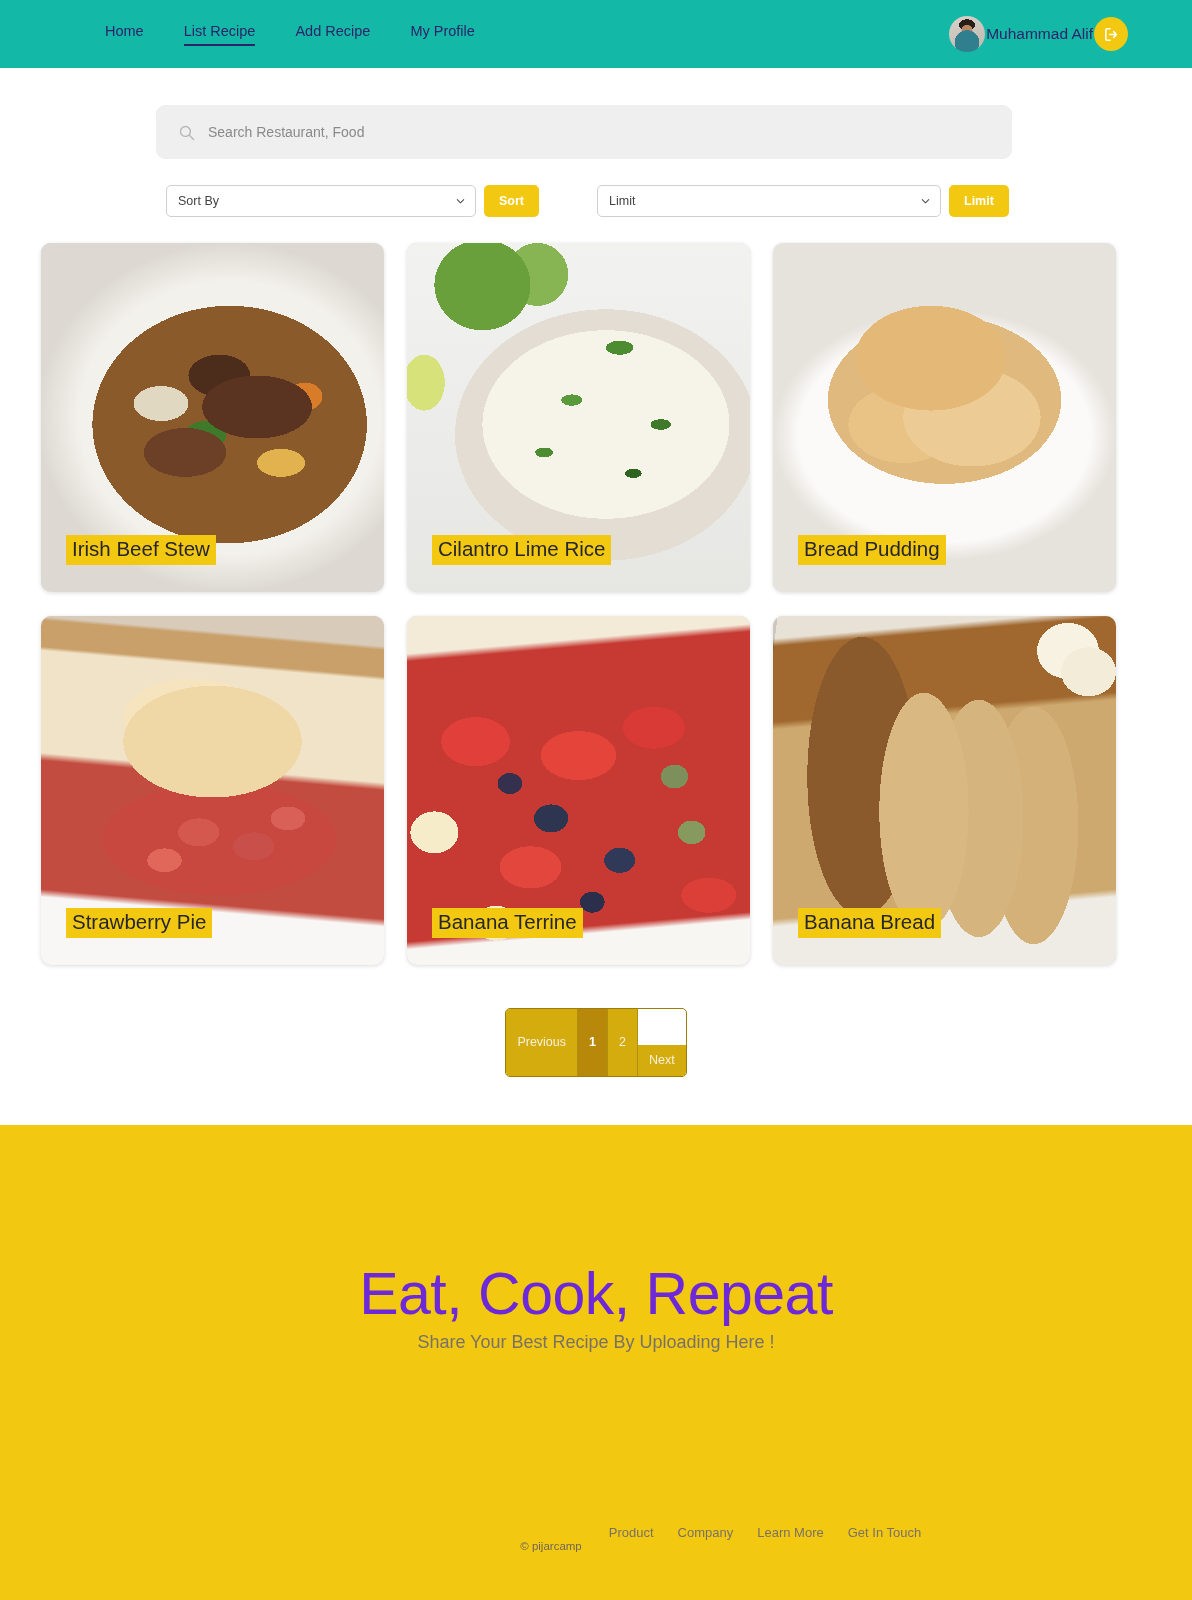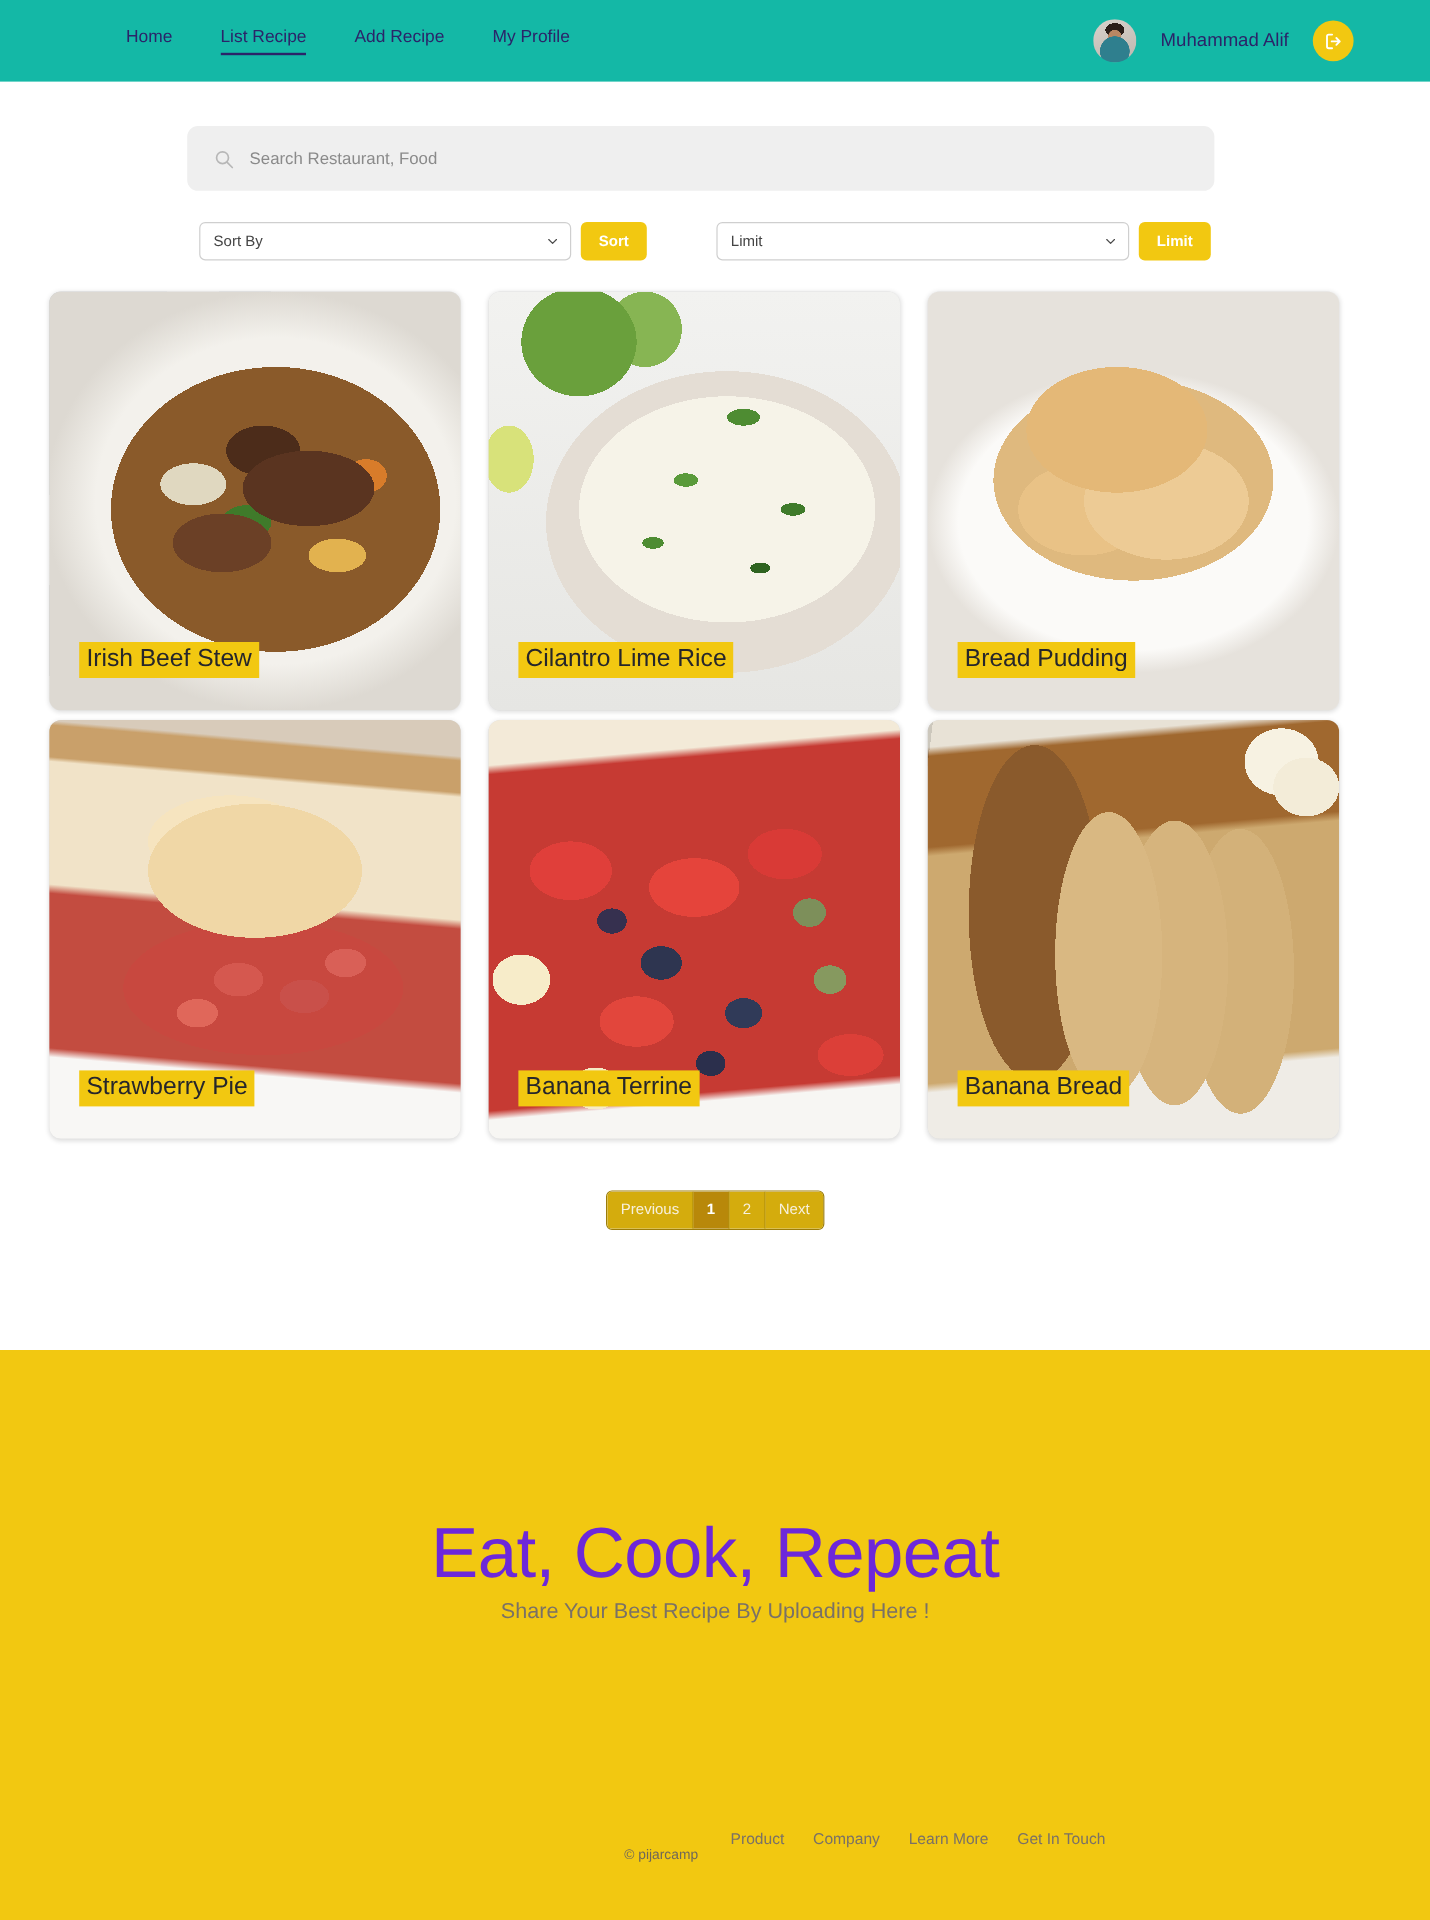--- a/index.html
+++ b/index.html
@@ -24,21 +24,21 @@
     font-size: 14.5px;
     color: #2b2469;
     text-decoration: none;
     padding-bottom: 5px;
     border-bottom: 2px solid transparent;
     white-space: nowrap;
     cursor: pointer;
   }
   .nav-link.active { border-bottom-color: #2b2469; }
   .nav-spacer { flex: 1; }
-  .user-area { display: flex; align-items: center; gap: 20px; }
+  .user-area { display: flex; align-items: center; gap: 1px; }
   .avatar {
     width: 36px; height: 36px; border-radius: 50%;
     background:
       radial-gradient(circle at 50% 74%, #2f7f8e 0 38%, rgba(47,127,142,0) 39%),
       radial-gradient(circle at 50% 40%, #b98763 0 19%, rgba(185,135,99,0) 20%),
       radial-gradient(ellipse 22% 16% at 50% 25%, #2a1e18 0 100%, rgba(0,0,0,0) 100%),
       linear-gradient(160deg, #d8d2cb, #bdb6ae);
     overflow: hidden;
     flex: none;
   }
@@ -105,21 +105,21 @@
     font-size: 12.5px; font-weight: 700;
     padding: 0 15px;
     cursor: pointer;
   }
   .gap-mid { width: 42px; }
 
   
   .grid {
     display: grid;
     grid-template-columns: repeat(3, 343px);
-    gap: 8px 23px;
+    gap: 24px 23px;
     padding: 26px 0 0 41px;
   }
   .card {
     position: relative;
     height: 349px;
     border-radius: 10px;
     overflow: hidden;
     box-shadow: 0 1px 4px rgba(0,0,0,.14);
     cursor: pointer;
     background: #ddd;
@@ -230,21 +230,21 @@
     background: #d4ac0d;
     color: #f7f0dd;
     font-size: 12.5px;
     padding: 6px 11px;
     border: none;
     border-right: 1px solid #b08f0c;
     font-family: "Liberation Sans", sans-serif;
     cursor: pointer;
     line-height: 1.5;
   }
-  .page-btn:last-child { border-right: none; }
+  .page-btn:last-child { border-right: none; margin-top: 36px; }
   .page-btn.active { background: #b8880a; color: #ffffff; font-weight: 700; }
 
   
   .hero {
     position: absolute;
     left: 0; right: 0; bottom: 0;
     height: 475px;
     background: #f2c811;
   }
   .hero-inner {

